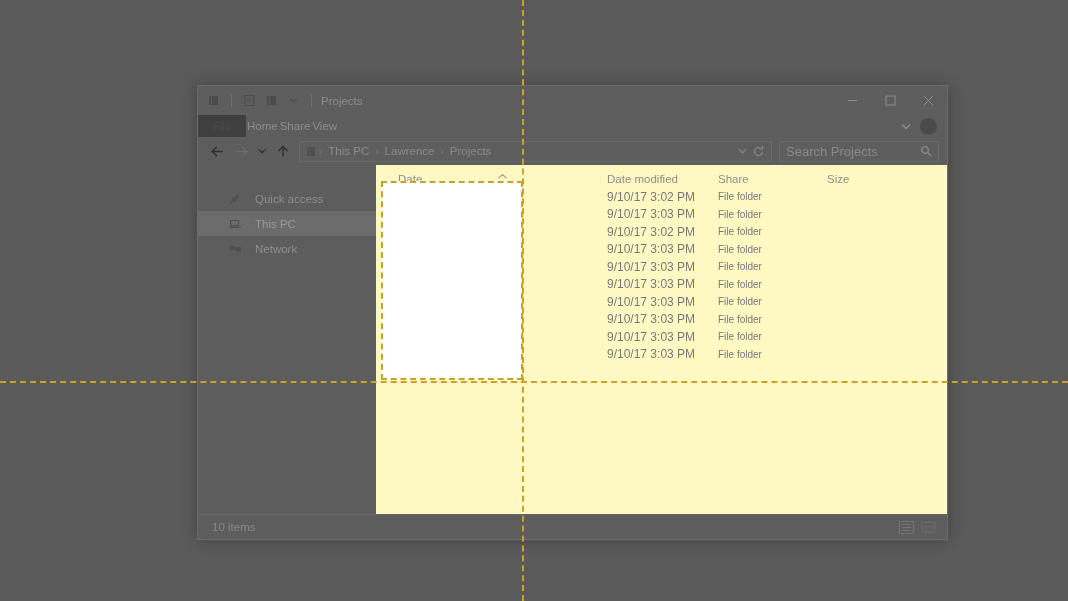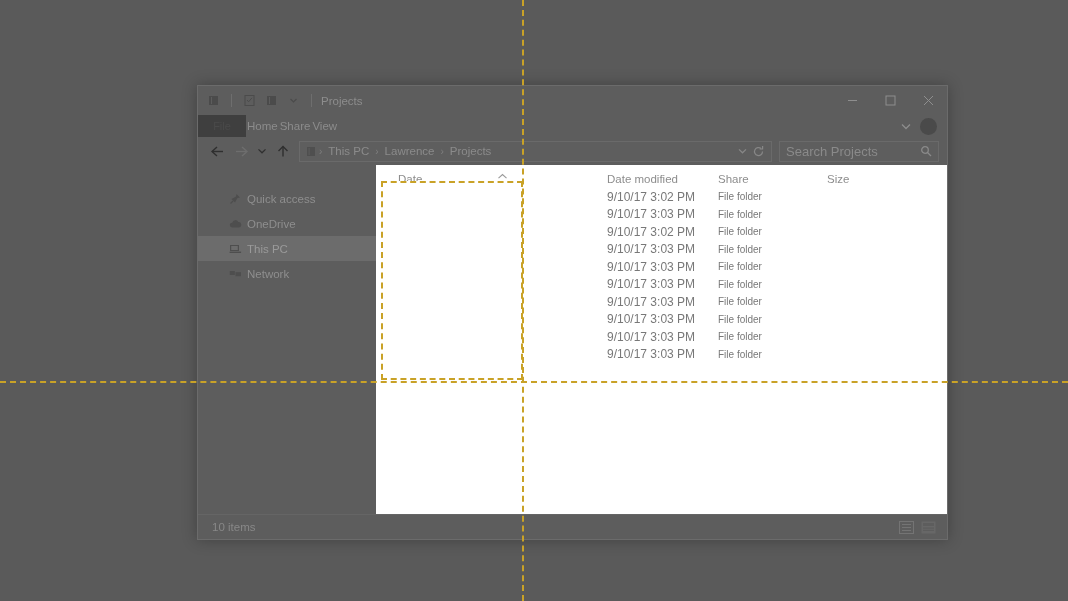--- a/index.html
+++ b/index.html
@@ -13,21 +13,21 @@
     position: relative;
     width: 1068px; height: 601px;
     background: #5a5a5a;
   }
 
   
   #window {
     position: absolute;
     left: 197px; top: 85px;
     width: 751px; height: 455px;
-    background: #ffffff;
+    background: #fef9c3;
     border: 1px solid #6b6b6b;
     display: flex; flex-direction: column;
     box-shadow: 0 0 14px rgba(0,0,0,0.28);
   }
 
   
   .titlebar {
     height: 29px;
     display: flex; align-items: center;
     background: #5d5d5d;
@@ -126,21 +126,21 @@
   .body { flex: 1 1 auto; display: flex; min-height: 0; }
 
   
   .nav {
     width: 178px; flex: none;
     background: #5d5d5d;
     padding-top: 21px;
   }
   .navitem {
     height: 25px; display: flex; align-items: center;
-    padding-left: 31px; gap: 4px;
+    padding-left: 31px; gap: 12px;
   }
   .navitem.selected { background: #6c6c6c; }
   .navglyph { color: #4e4e4e; display: flex; align-items: center; width: 14px; }
   .navlabel { font-size: 11.5px; color: #8e8e8e; white-space: nowrap; }
   .navitem.selected .navlabel { color: #9a9a9a; }
 
   
   .pane { flex: 1 1 auto; display: flex; flex-direction: column; min-width: 0; }
   .colhead {
     height: 23px; display: flex; align-items: flex-end;
@@ -346,28 +346,20 @@
 
       <div class="nav">
         <div class="navitem">
           <span class="navglyph">
             <svg width="12" height="12" viewBox="0 0 12 12">
                 <path d="M7.5 1 L11 4.5 L8.5 5 L6 9.5 L2.5 6 L7 3.5 Z" fill="currentColor"></path>
                 <line x1="4" y1="8" x2="1.5" y2="10.5" stroke="currentColor" stroke-width="1.1"></line>
               </svg>
           </span>
           <span class="navlabel">Quick access</span>
-        </div>
-        <div class="navitem">
-          <span class="navglyph">
-            <svg width="13" height="10" viewBox="0 0 13 10">
-                <path d="M3.2 8.5 a2.4 2.4 0 0 1 0 -4.8 a3.2 3.2 0 0 1 6.1 -0.6 a2.7 2.7 0 0 1 0.5 5.4 Z" fill="currentColor"></path>
-              </svg>
-          </span>
-          <span class="navlabel">OneDrive</span>
         </div>
         <div class="navitem selected">
           <span class="navglyph">
             <svg width="13" height="11" viewBox="0 0 13 11">
                 <rect x="1" y="2" width="9" height="6" fill="currentColor"></rect>
                 <rect x="2.2" y="3" width="6.6" height="4" fill="#6c6c6c"></rect>
                 <rect x="0.6" y="8.6" width="11.5" height="1.4" fill="currentColor"></rect>
               </svg>
           </span>
           <span class="navlabel">This PC</span>

